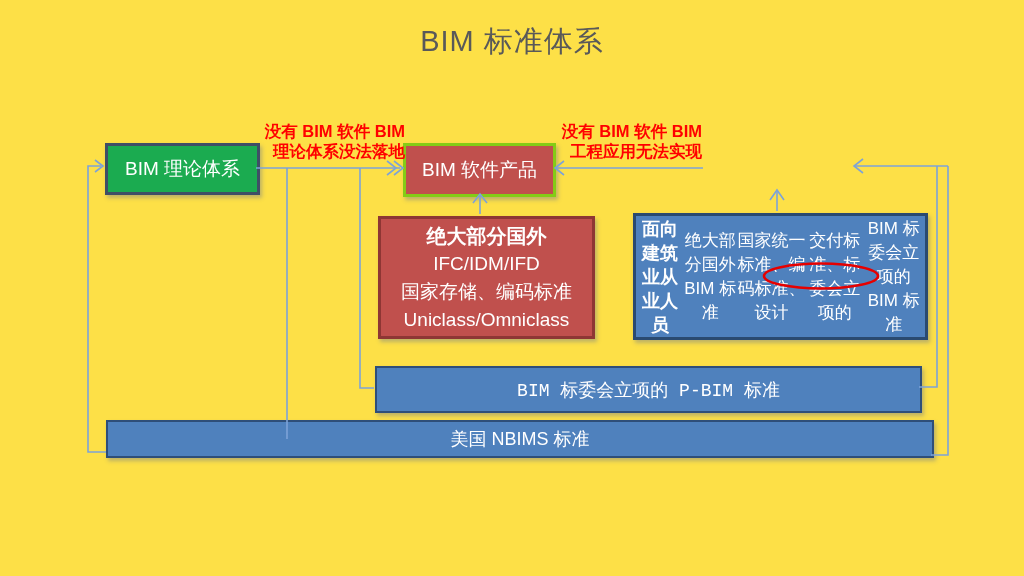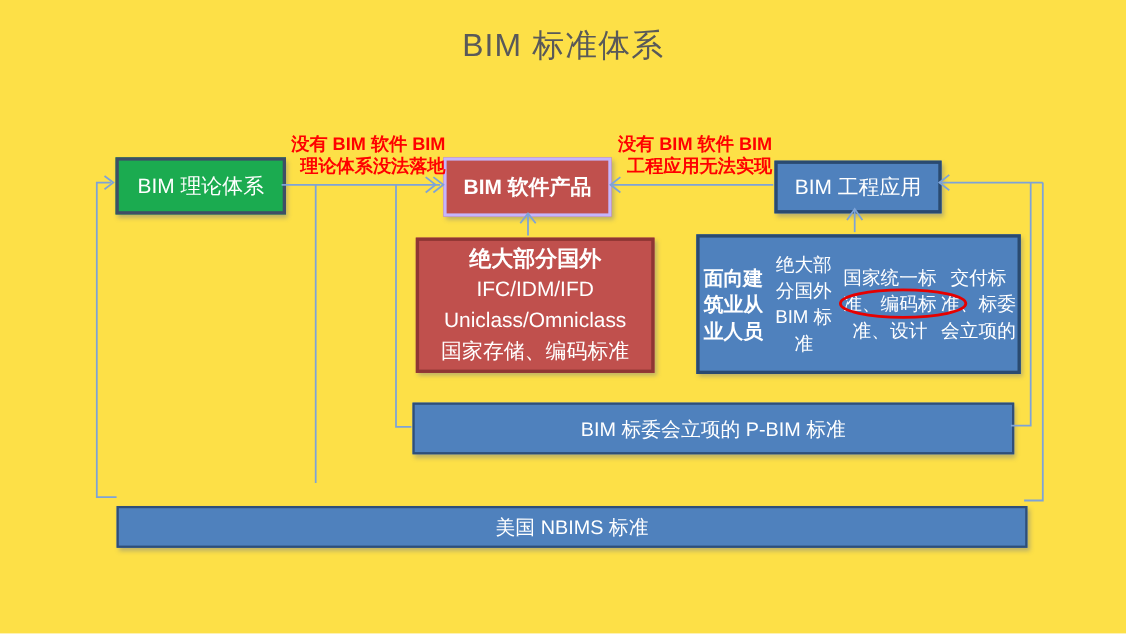--- a/index.html
+++ b/index.html
@@ -21,44 +21,44 @@
     position:absolute;display:flex;align-items:center;justify-content:center;
     color:#ffffff;text-align:center;z-index:2;
     box-shadow:2px 3px 4px rgba(110,120,140,0.45);
   }
   .box-theory{
     left:105px;top:143px;width:149px;height:46px;
     background:#1bab50;border:3px solid #3f4e66;font-size:19px;
   }
   .box-software{
     left:403px;top:143px;width:147px;height:48px;
-    background:#c0504d;border:3px solid #c4b5fd;font-size:19px;font-weight:bold;
+    background:#c0504d;border:3px solid #84cc16;font-size:19px;
   }
   .box-application{
     left:704px;top:146px;width:146px;height:42px;
     background:#4f81bd;border:3px solid #2a4a70;font-size:19px;
   }
   .box-vendor{
     left:378px;top:216px;width:211px;height:117px;
     background:#c0504d;border:3px solid #8e3634;
     flex-direction:column;font-size:19px;line-height:28px;
   }
   .box-vendor .hd{font-weight:bold;font-size:20px;}
   .box-practitioner{
     left:633px;top:213px;width:289px;height:121px;
     background:#4f81bd;border:3px solid #2a4a70;
     flex-direction:row;font-size:17px;line-height:24px;
   }
   .box-practitioner .hd{font-weight:bold;font-size:18px;}
   .bar-pbim{
     left:375px;top:366px;width:543px;height:43px;
-    background:#4f81bd;border:2.5px solid #2e4e79;font-size:18px;
+    background:#4f81bd;border:2.5px solid #2e4e79;font-size:18px;font-family:Liberation Mono, monospace;
   }
   .bar-nbims{
-    left:106px;top:460px;width:824px;height:34px;
+    left:106px;top:420px;width:824px;height:34px;
     background:#4f81bd;border:2.5px solid #2e4e79;font-size:18px;
   }
   svg.overlay{position:absolute;left:0;top:0;z-index:4;pointer-events:none;}
 </style>
 </head>
 <body>
 
 <div class="slide">
 
   <div class="title">BIM 标准体系</div>
@@ -73,36 +73,34 @@
   </div>
 
   <div class="box box-theory">
     <span>BIM 理论体系</span>
   </div>
 
   <div class="box box-software">
     <span>BIM 软件产品</span>
   </div>
 
-  <div class="box box-application">
-    <span>BIM 工程应用</span>
-  </div>
 
   <div class="box box-vendor">
     <div class="hd">绝大部分国外</div>
     <div>IFC/IDM/IFD</div>
+    <div>国家存储、编码标准</div>
     <div>Uniclass/Omniclass</div>
-    <div>国家存储、编码标准</div>
   </div>
 
   <div class="box box-practitioner">
     <div class="hd">面向建筑业从业人员</div>
     <div>绝大部分国外 BIM 标准</div>
     <div>国家统一标准、编码标准、设计</div>
     <div>交付标准、标委会立项的</div>
+    <div>BIM 标委会立项的 BIM 标准</div>
   </div>
 
   <div class="box bar-pbim">
     <span>BIM 标委会立项的 P-BIM 标准</span>
   </div>
 
   <div class="box bar-nbims">
     <span>美国 NBIMS 标准</span>
   </div>
 

